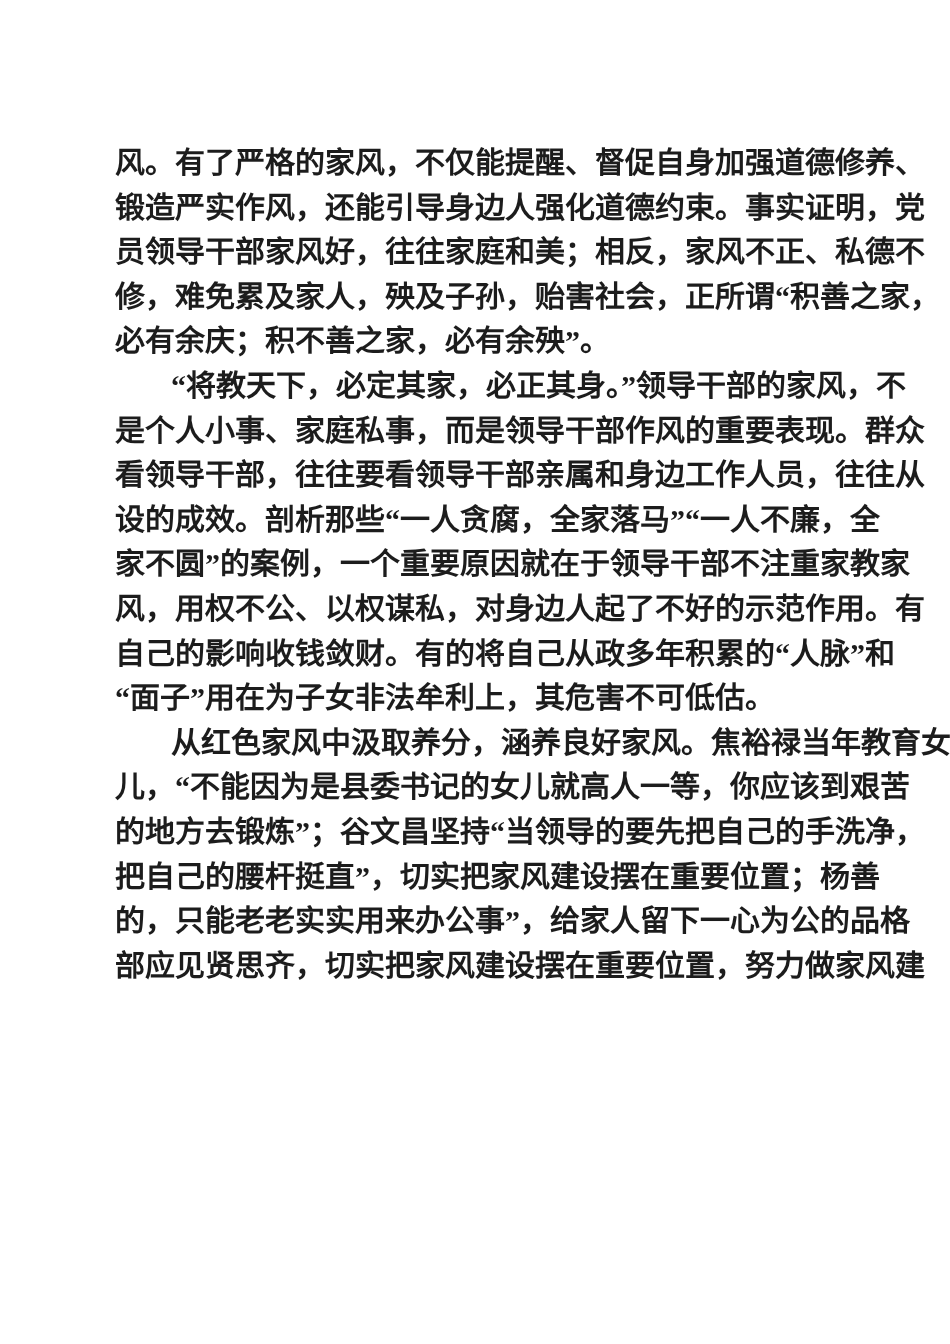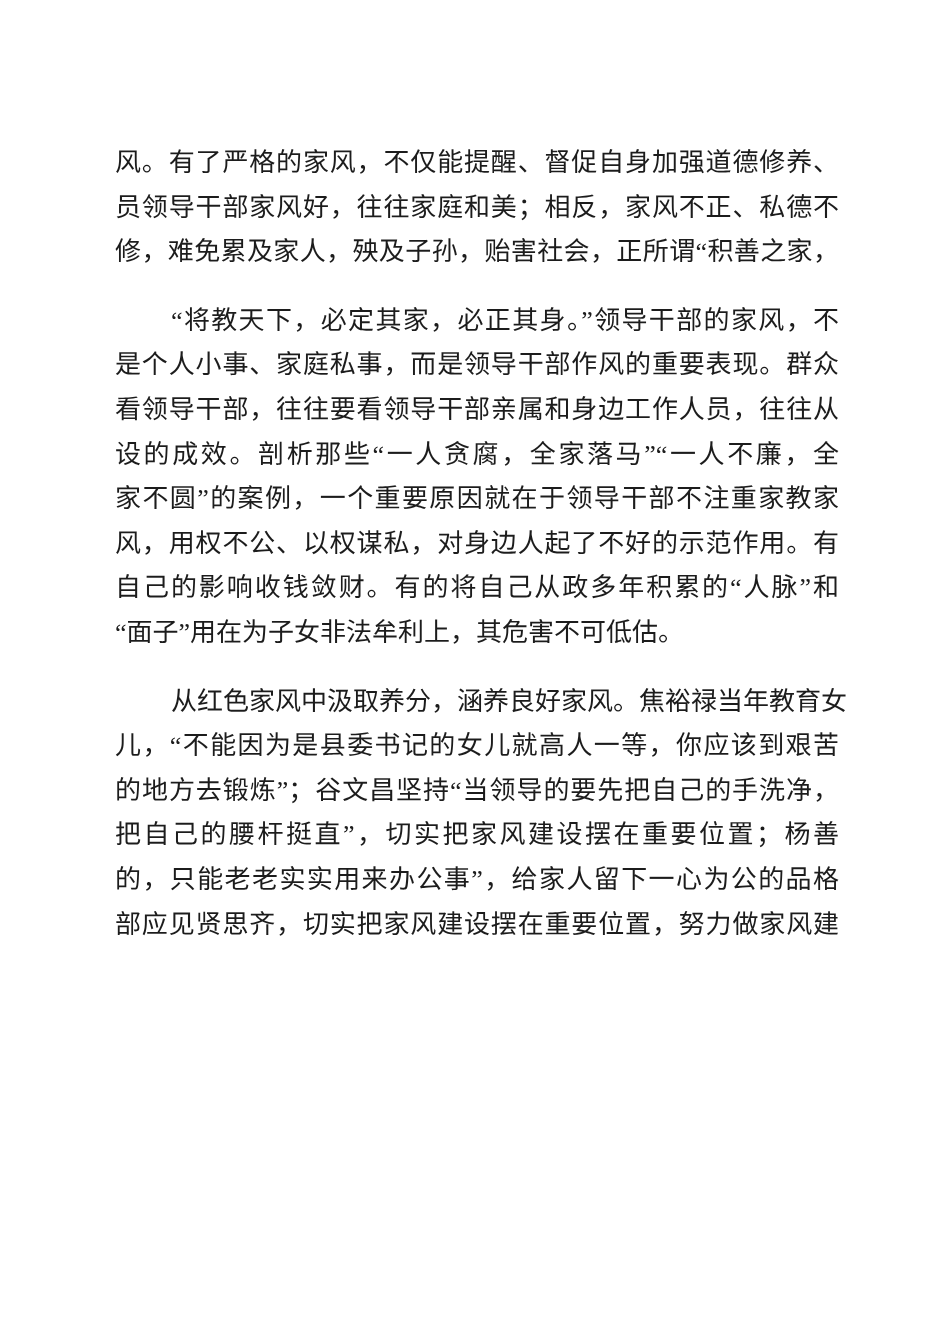--- a/index.html
+++ b/index.html
@@ -20,51 +20,52 @@
     left: 115px;
     top: 141px;
     width: 724px;
     color: #1c1c1c;
   }
   .para {
     margin: 0;
     padding: 0;
   }
   .line {
-    font-size: 26px;
+    font-size: 30px;
     line-height: 44.6px;
     height: 44.6px;
     white-space: nowrap;
     text-align: justify;
     text-align-last: justify;
     -moz-text-align-last: justify;
-    font-weight: 400;
+    font-weight: 700;
     letter-spacing: 0;
   }
   
   .line.indent {
     padding-left: 56px;
-    margin-top: 24px;
   }
   
   .line.para-end {
     text-align-last: left;
     -moz-text-align-last: left;
   }
 </style>
 </head>
 <body>
 
 <div class="page">
   <div class="text-block" lang="zh-CN">
 
     <div class="para">
       <div class="line">风。有了严格的家风，不仅能提醒、督促自身加强道德修养、</div>
+      <div class="line">锻造严实作风，还能引导身边人强化道德约束。事实证明，党</div>
       <div class="line">员领导干部家风好，往往家庭和美；相反，家风不正、私德不</div>
       <div class="line">修，难免累及家人，殃及子孙，贻害社会，正所谓“积善之家，</div>
+      <div class="line para-end">必有余庆；积不善之家，必有余殃”。</div>
     </div>
 
     <div class="para">
       <div class="line indent">“将教天下，必定其家，必正其身。”领导干部的家风，不</div>
       <div class="line">是个人小事、家庭私事，而是领导干部作风的重要表现。群众</div>
       <div class="line">看领导干部，往往要看领导干部亲属和身边工作人员，往往从</div>
       <div class="line">设的成效。剖析那些“一人贪腐，全家落马”“一人不廉，全</div>
       <div class="line">家不圆”的案例，一个重要原因就在于领导干部不注重家教家</div>
       <div class="line">风，用权不公、以权谋私，对身边人起了不好的示范作用。有</div>
       <div class="line">自己的影响收钱敛财。有的将自己从政多年积累的“人脉”和</div>

